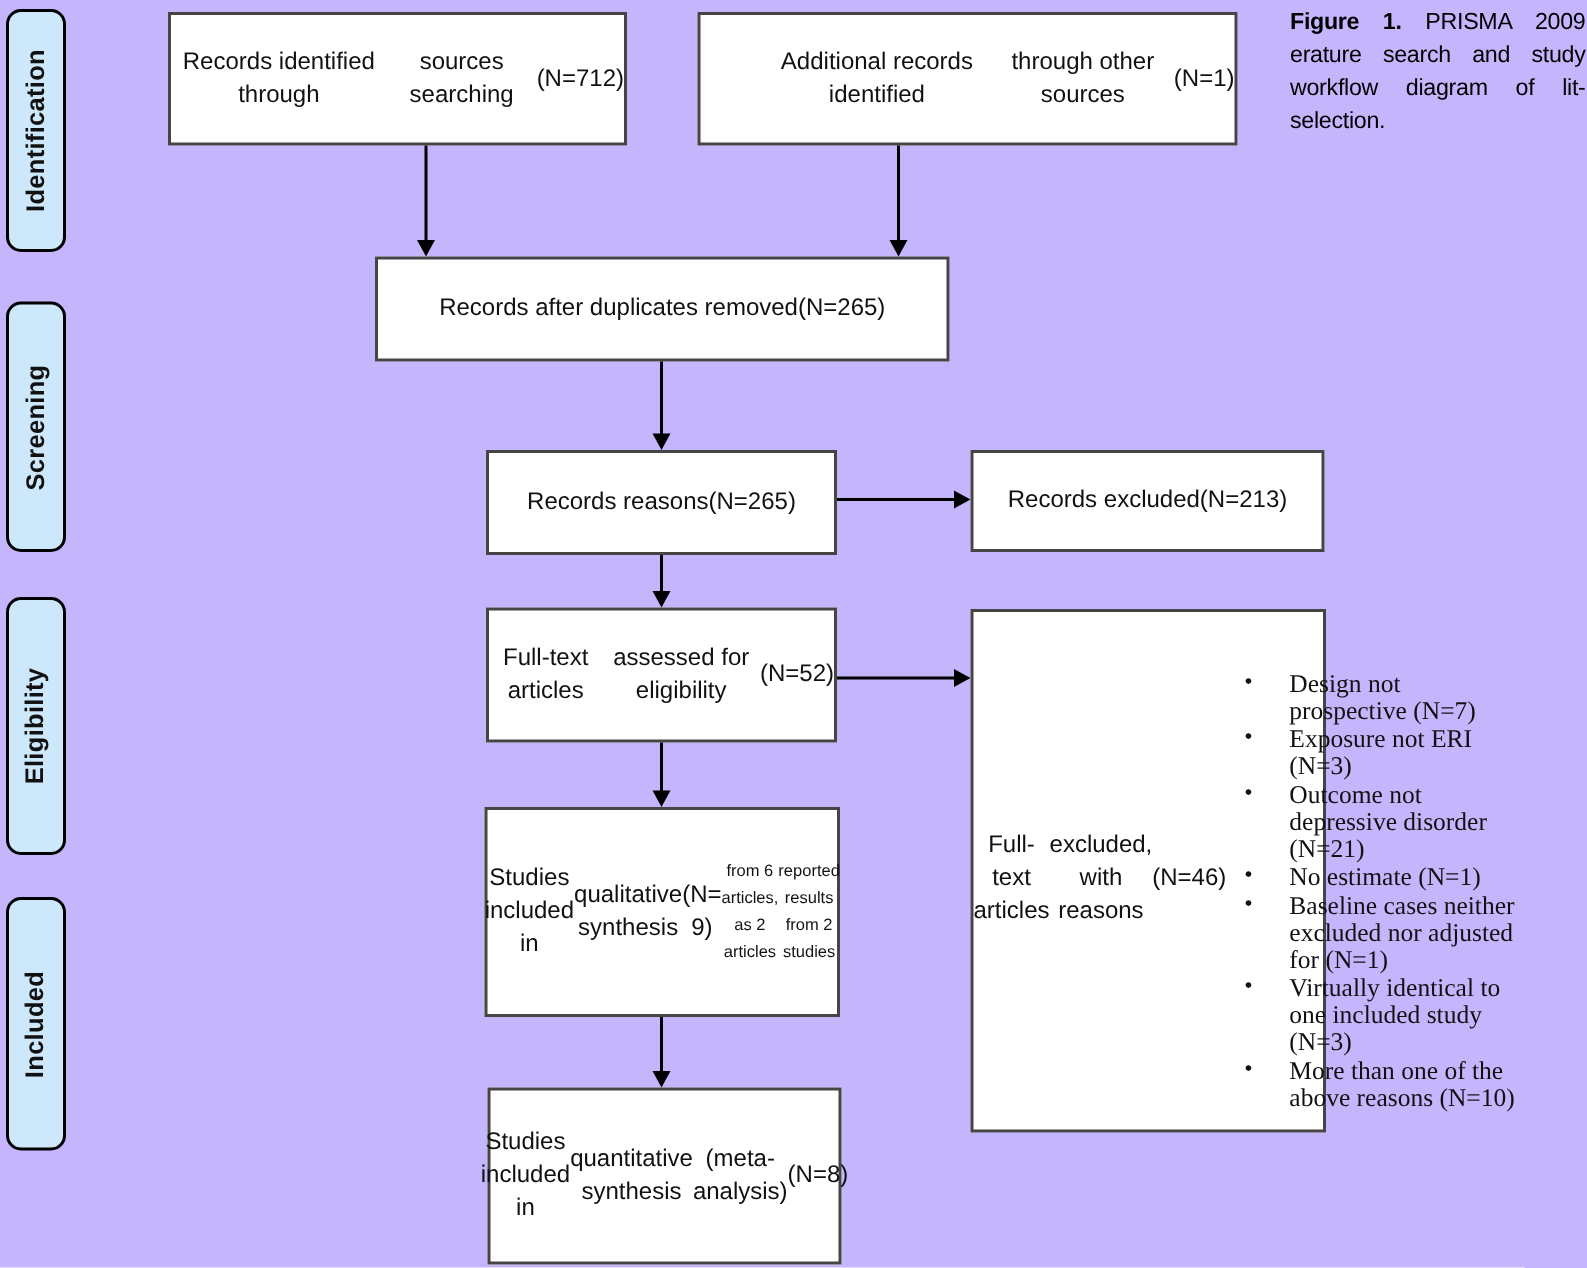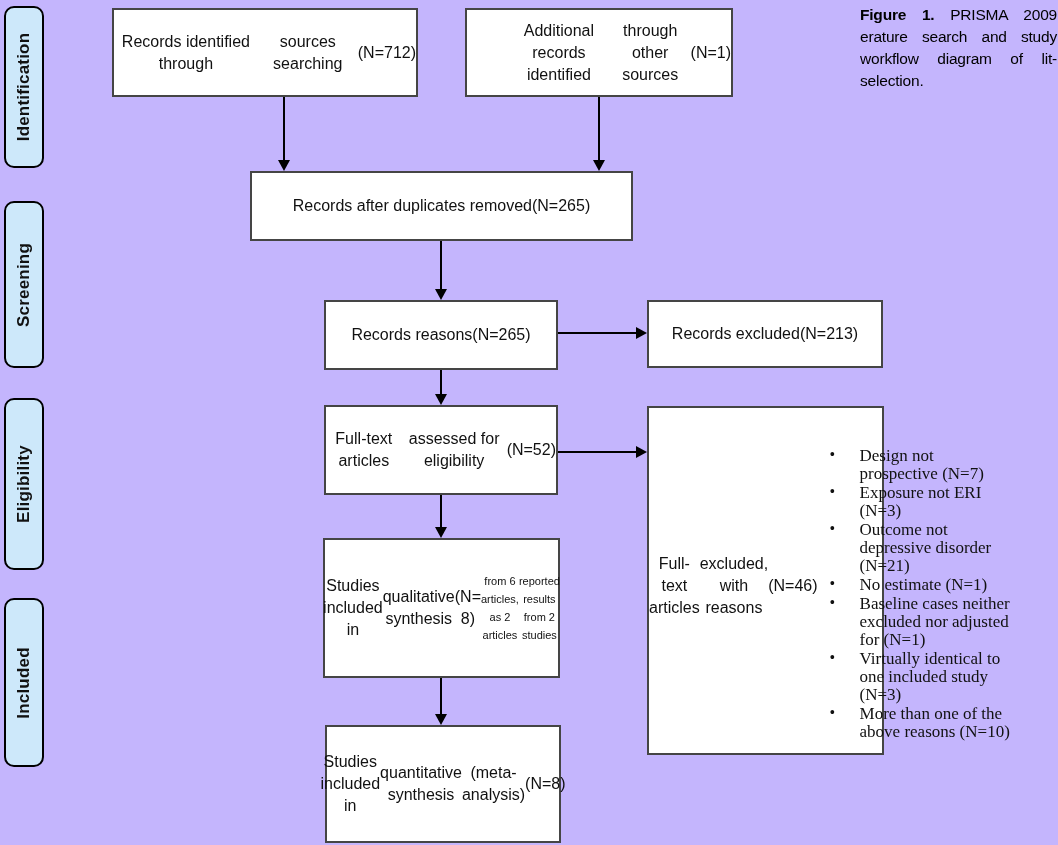--- a/index.html
+++ b/index.html
@@ -127,21 +127,21 @@
   </div>
   <div class="stage" style="left:4px; top:598px; width:40px; height:169px;">
     <span>Included</span>
   </div>
 
   <div class="fbox" style="left:112px; top:8px; width:306px; height:89px;">
     <div>Records identified through</div>
     <div>sources searching</div>
     <div>(N=712)</div>
   </div>
-  <div class="fbox" style="left:465px; top:8px; width:268px; height:89px;padding-left:41px;">
+  <div class="fbox" style="left:465px; top:8px; width:360px; height:89px;padding-left:41px;">
     <div>Additional records identified</div>
     <div>through other sources</div>
     <div>(N=1)</div>
   </div>
 
   <div class="fbox" style="left:250px; top:171px; width:383px; height:70px;">
     <div>Records after duplicates removed</div>
     <div>(N=265)</div>
   </div>
 
@@ -170,21 +170,21 @@
       <li>No estimate (N=1)</li>
       <li>Baseline cases neither excluded nor adjusted for (N=1)</li>
       <li>Virtually identical to one included study (N=3)</li>
       <li>More than one of the above reasons (N=10)</li>
     </ul>
   </div>
 
   <div class="fbox" style="left:323px; top:538px; width:237px; height:140px;">
     <div>Studies included in</div>
     <div>qualitative synthesis</div>
-    <div>(N= 8)</div>
+    <div>(N= 9)</div>
     <div class="note">from 6 articles, as 2 articles</div>
     <div class="note">reported results from 2 studies</div>
   </div>
 
   <div class="fbox" style="left:325px; top:725px; width:236px; height:118px;">
     <div>Studies included in</div>
     <div>quantitative synthesis</div>
     <div>(meta-analysis)</div>
     <div>(N=8)</div>
   </div>

